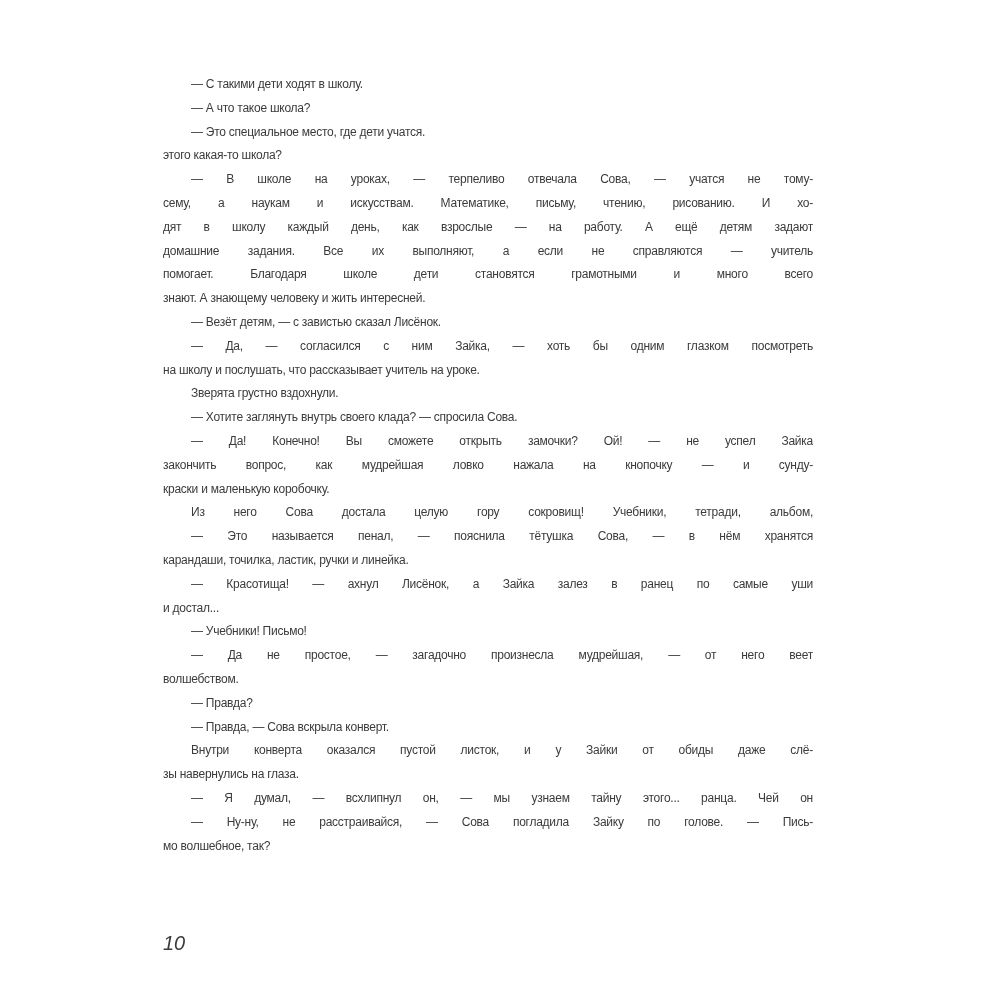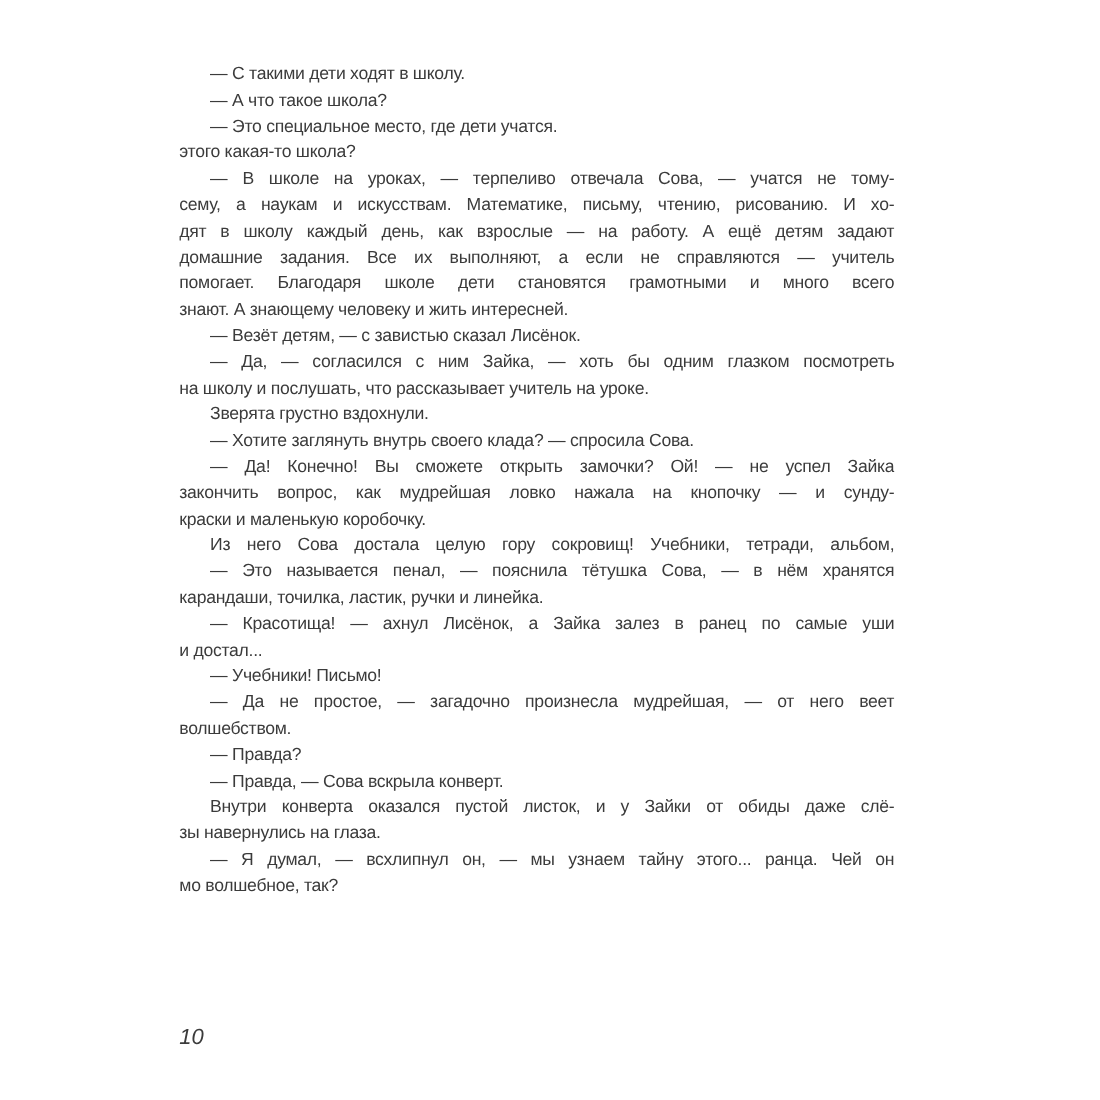--- a/index.html
+++ b/index.html
@@ -11,24 +11,24 @@
     position: relative;
     width: 1000px;
     height: 1000px;
     background: #ffffff;
     overflow: hidden;
     font-family: "Liberation Sans", "DejaVu Sans", sans-serif;
   }
   .text-block {
     position: absolute;
     left: 163px;
-    top: 56px;
+    top: 73px;
     width: 650px;
     color: #3b3b3b;
-    font-size: 16px;
+    font-size: 12px;
     line-height: 23.8px;
     letter-spacing: -0.25px;
     -webkit-font-smoothing: antialiased;
   }
   .line {
     height: 23.8px;
     overflow: hidden;
     white-space: nowrap;
   }
   .line.just {
@@ -80,16 +80,17 @@
       <div class="line indent just">— Красотища! — ахнул Лисёнок, а Зайка залез в ранец по самые уши</div>
       <div class="line">и достал...</div>
       <div class="line indent">— Учебники! Письмо!</div>
       <div class="line indent just">— Да не простое, — загадочно произнесла мудрейшая, — от него веет</div>
       <div class="line">волшебством.</div>
       <div class="line indent">— Правда?</div>
       <div class="line indent">— Правда, — Сова вскрыла конверт.</div>
       <div class="line indent just">Внутри конверта оказался пустой листок, и у Зайки от обиды даже слё-</div>
       <div class="line">зы навернулись на глаза.</div>
       <div class="line indent just">— Я думал, — всхлипнул он, — мы узнаем тайну этого... ранца. Чей он</div>
+      <div class="line indent just">— Ну-ну, не расстраивайся, — Сова погладила Зайку по голове. — Пись-</div>
       <div class="line">мо волшебное, так?</div>
     </div>
   <div class="page-number">10</div>
 </div>
 
 </body></html>

